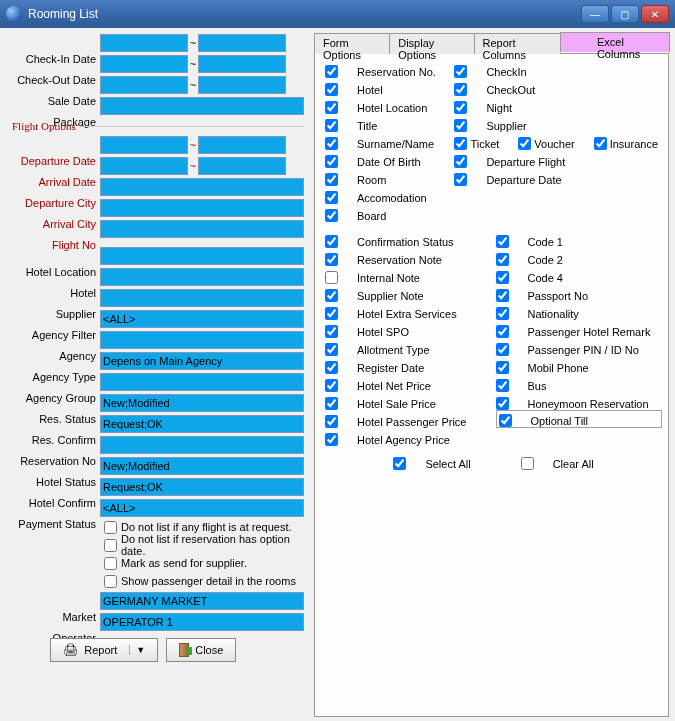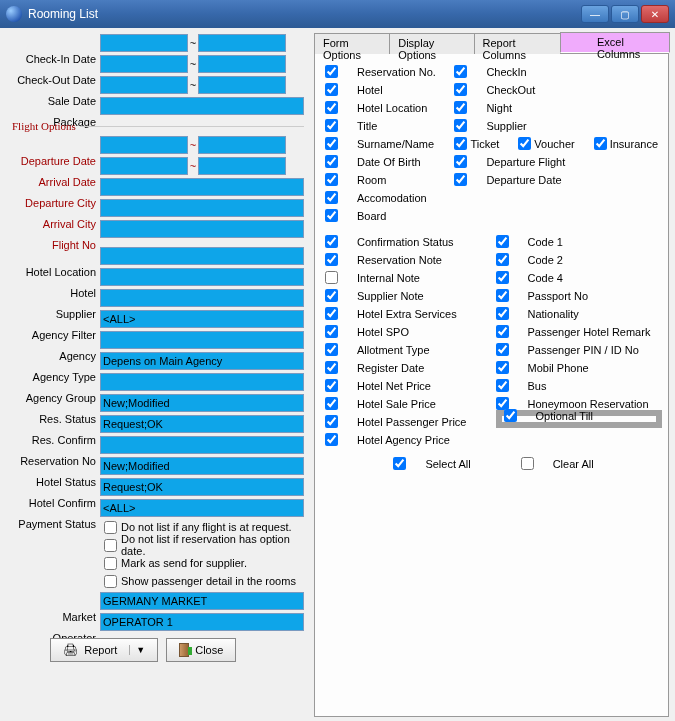--- a/index.html
+++ b/index.html
@@ -153,21 +153,21 @@
   .col { flex: 1; }
   .ck {
     display: flex;
     align-items: flex-end;
     height: 18px;
     gap: 15px;
   }
   .ck input { margin: 0 4px 0 0; }
   .ck-inline { display:inline-flex; align-items:center; margin-right:4px;}
   .ck-inline input { margin:0 3px 0 0;}
-  .highlight { border: 6px solid #a3a3a3; padding: 0 2px; }
+  .highlight { border: 1px solid #a3a3a3; padding: 0 2px; }
   .spacer { height: 8px; }
   .sel-clear {
     display:flex;
     justify-content:center;
     gap:50px;
     margin-top:6px;
   }
   .sel-clear .ck { justify-content:center; }
   .printer-icon { font-size:12px; }
   .door-icon { width:10px; height:14px; background:linear-gradient(to right,#c96,#963); border:1px solid #753; display:inline-block; position:relative;}

